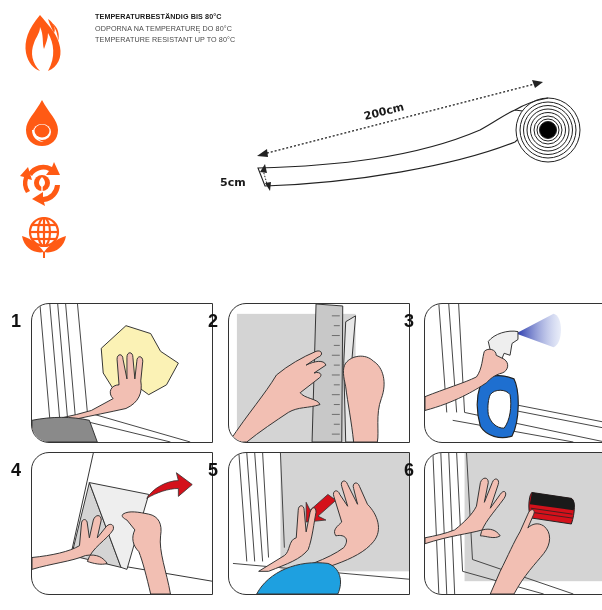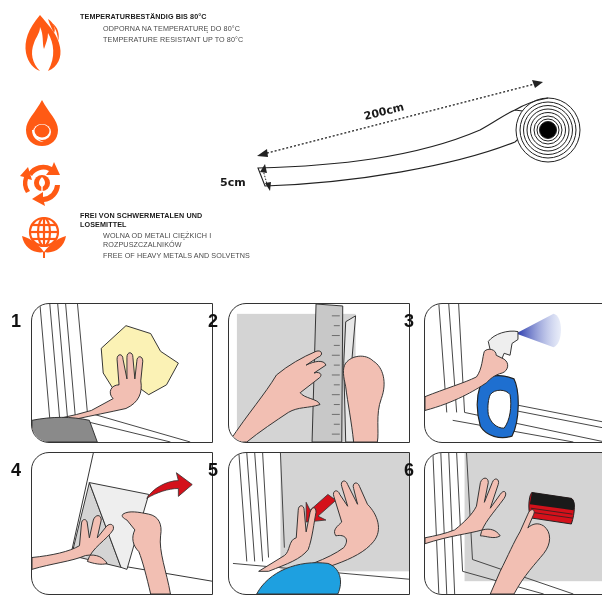--- a/index.html
+++ b/index.html
@@ -1,23 +1,23 @@
 <!DOCTYPE html>
 <html><head>
   <meta charset="utf-8">
   <style>
     * { box-sizing: border-box; margin: 0; padding: 0; }
     html, body { width: 602px; height: 610px; background: #ffffff; overflow: hidden; }
     body { position: relative; font-family: "Liberation Sans", sans-serif; color: #1a1a1a; }
 
     .feature { position: absolute; left: 18px; width: 220px; height: 60px; }
     .feature .icon { position: absolute; left: 0; top: 0; width: 48px; height: 48px; }
-    .feature .texts { position: absolute; left: 62px; top: 0; width: 170px; }
+    .feature .texts { position: absolute; left: 77px; top: 0; width: 170px; }
     .feature .t-de { font-size: 7.2px; font-weight: bold; color: #1a1a1a; line-height: 8.5px; letter-spacing: 0.1px; text-transform: uppercase; }
-    .feature .t-pl, .feature .t-en { font-size: 7.2px; color: #4a4a4a; line-height: 8.5px; margin-top: 3px; text-transform: uppercase; letter-spacing: 0.1px; margin-left: 23px; }
+    .feature .t-pl, .feature .t-en { font-size: 7.2px; color: #4a4a4a; line-height: 8.5px; margin-top: 3px; text-transform: uppercase; letter-spacing: 0.1px; }
 
     #f1 { top: 13px; }
     #f2 { top: 98px; }
     #f3 { top: 159px; }
     #f4 { top: 212px; }
 
     #tape { position: absolute; left: 215px; top: 70px; width: 380px; height: 140px; }
     .dim-label { font-family: "DejaVu Sans", sans-serif; font-weight: bold; font-size: 11px; fill: #1a1a1a; }
 
     .step { position: absolute; width: 182px; height: 140px; }
@@ -83,25 +83,20 @@
         <ellipse cx="26" cy="20" rx="6" ry="14"></ellipse>
         <line x1="12" y1="20" x2="40" y2="20"></line>
         <line x1="14" y1="13" x2="38" y2="13"></line>
         <line x1="14" y1="27" x2="38" y2="27"></line>
         <line x1="26" y1="6" x2="26" y2="34"></line>
       </g>
       <path d="M4 24 C6 36 16 42 26 40 C20 32 12 26 4 24 Z" fill="#ff5a14"></path>
       <path d="M48 24 C46 36 36 42 26 40 C32 32 40 26 48 24 Z" fill="#ff5a14"></path>
       <path d="M26 40 L26 46" stroke="#ff5a14" stroke-width="2"></path>
     </svg>
-  </div>
-  <div class="texts">
-    <div class="t-de">FREI VON SCHWERMETALEN UND LOSEMITTEL</div>
-    <div class="t-pl">WOLNA OD METALI CIĘŻKICH I ROZPUSZCZALNIKÓW</div>
-    <div class="t-en">FREE OF HEAVY METALS AND SOLVETNS</div>
   </div>
 </div>
 
 <div id="tape">
   <svg viewBox="0 0 380 140" width="380" height="140">
 
     <g>
       <line x1="48" y1="84" x2="320" y2="14" stroke="#222" stroke-width="1.3" stroke-dasharray="2,2"></line>
       <path d="M42 86 L52 79 L53 87 Z" fill="#222"></path>
       <path d="M328 12 L317 10 L320 18 Z" fill="#222"></path>

